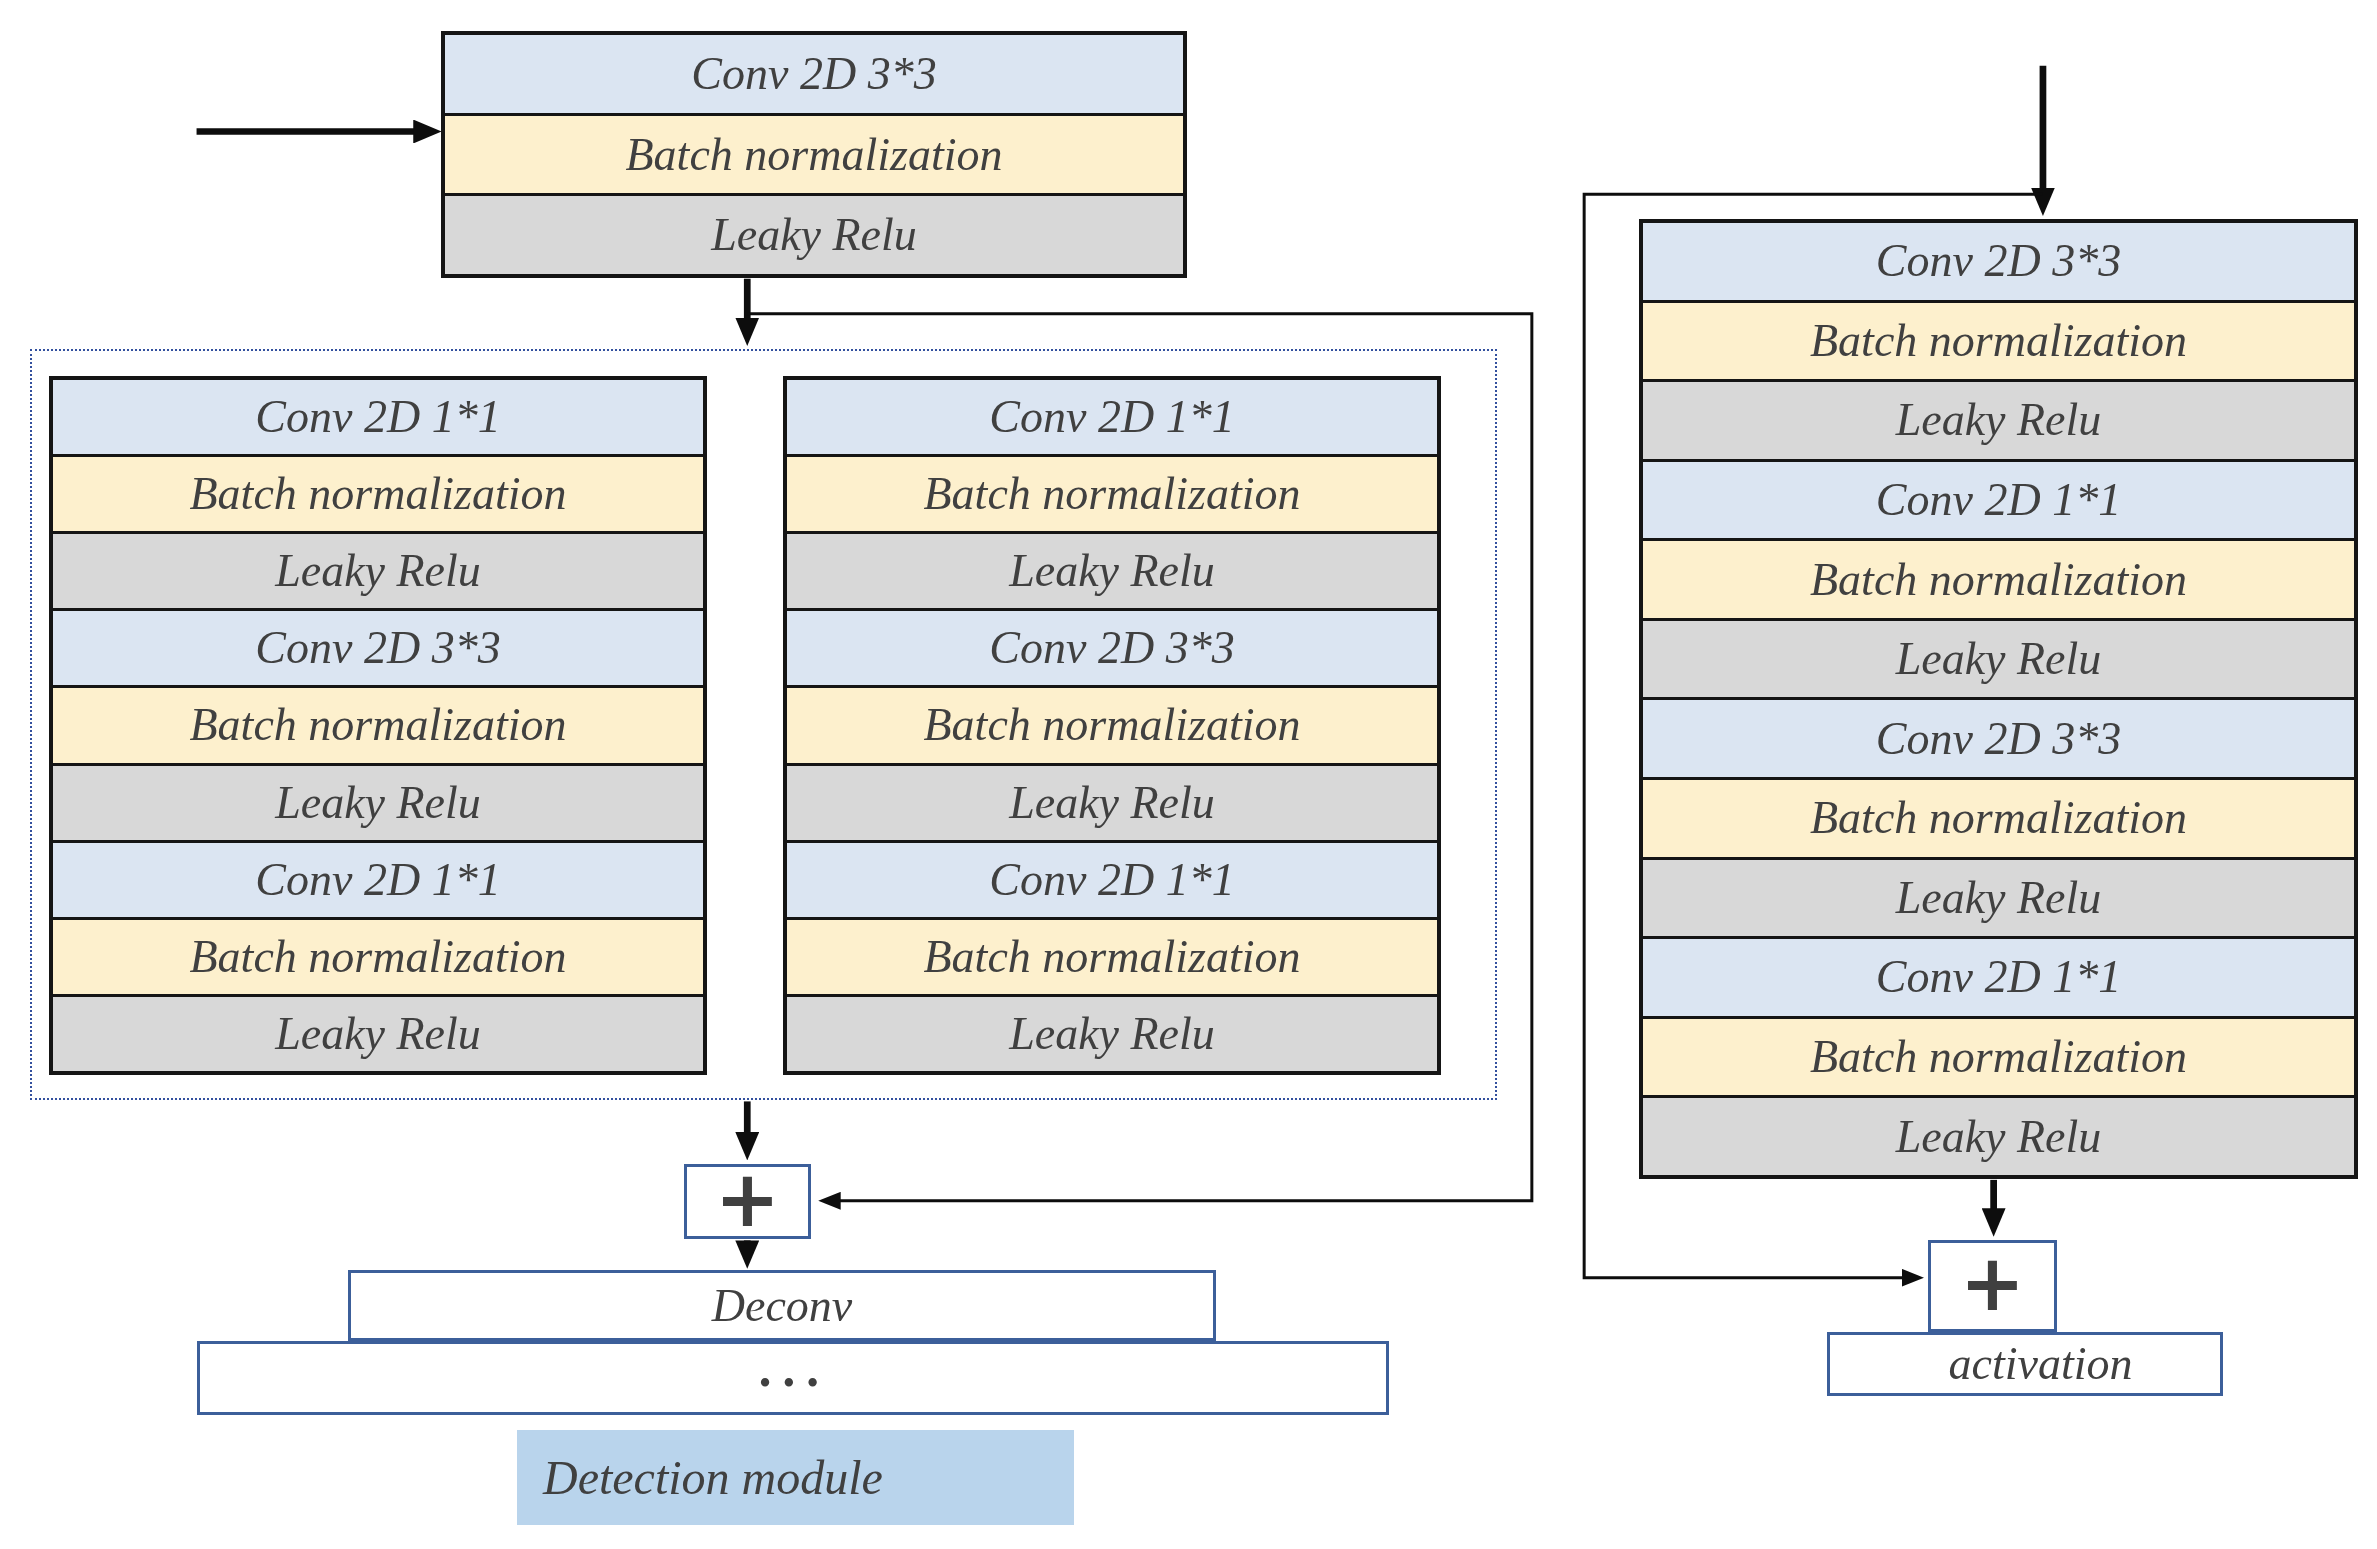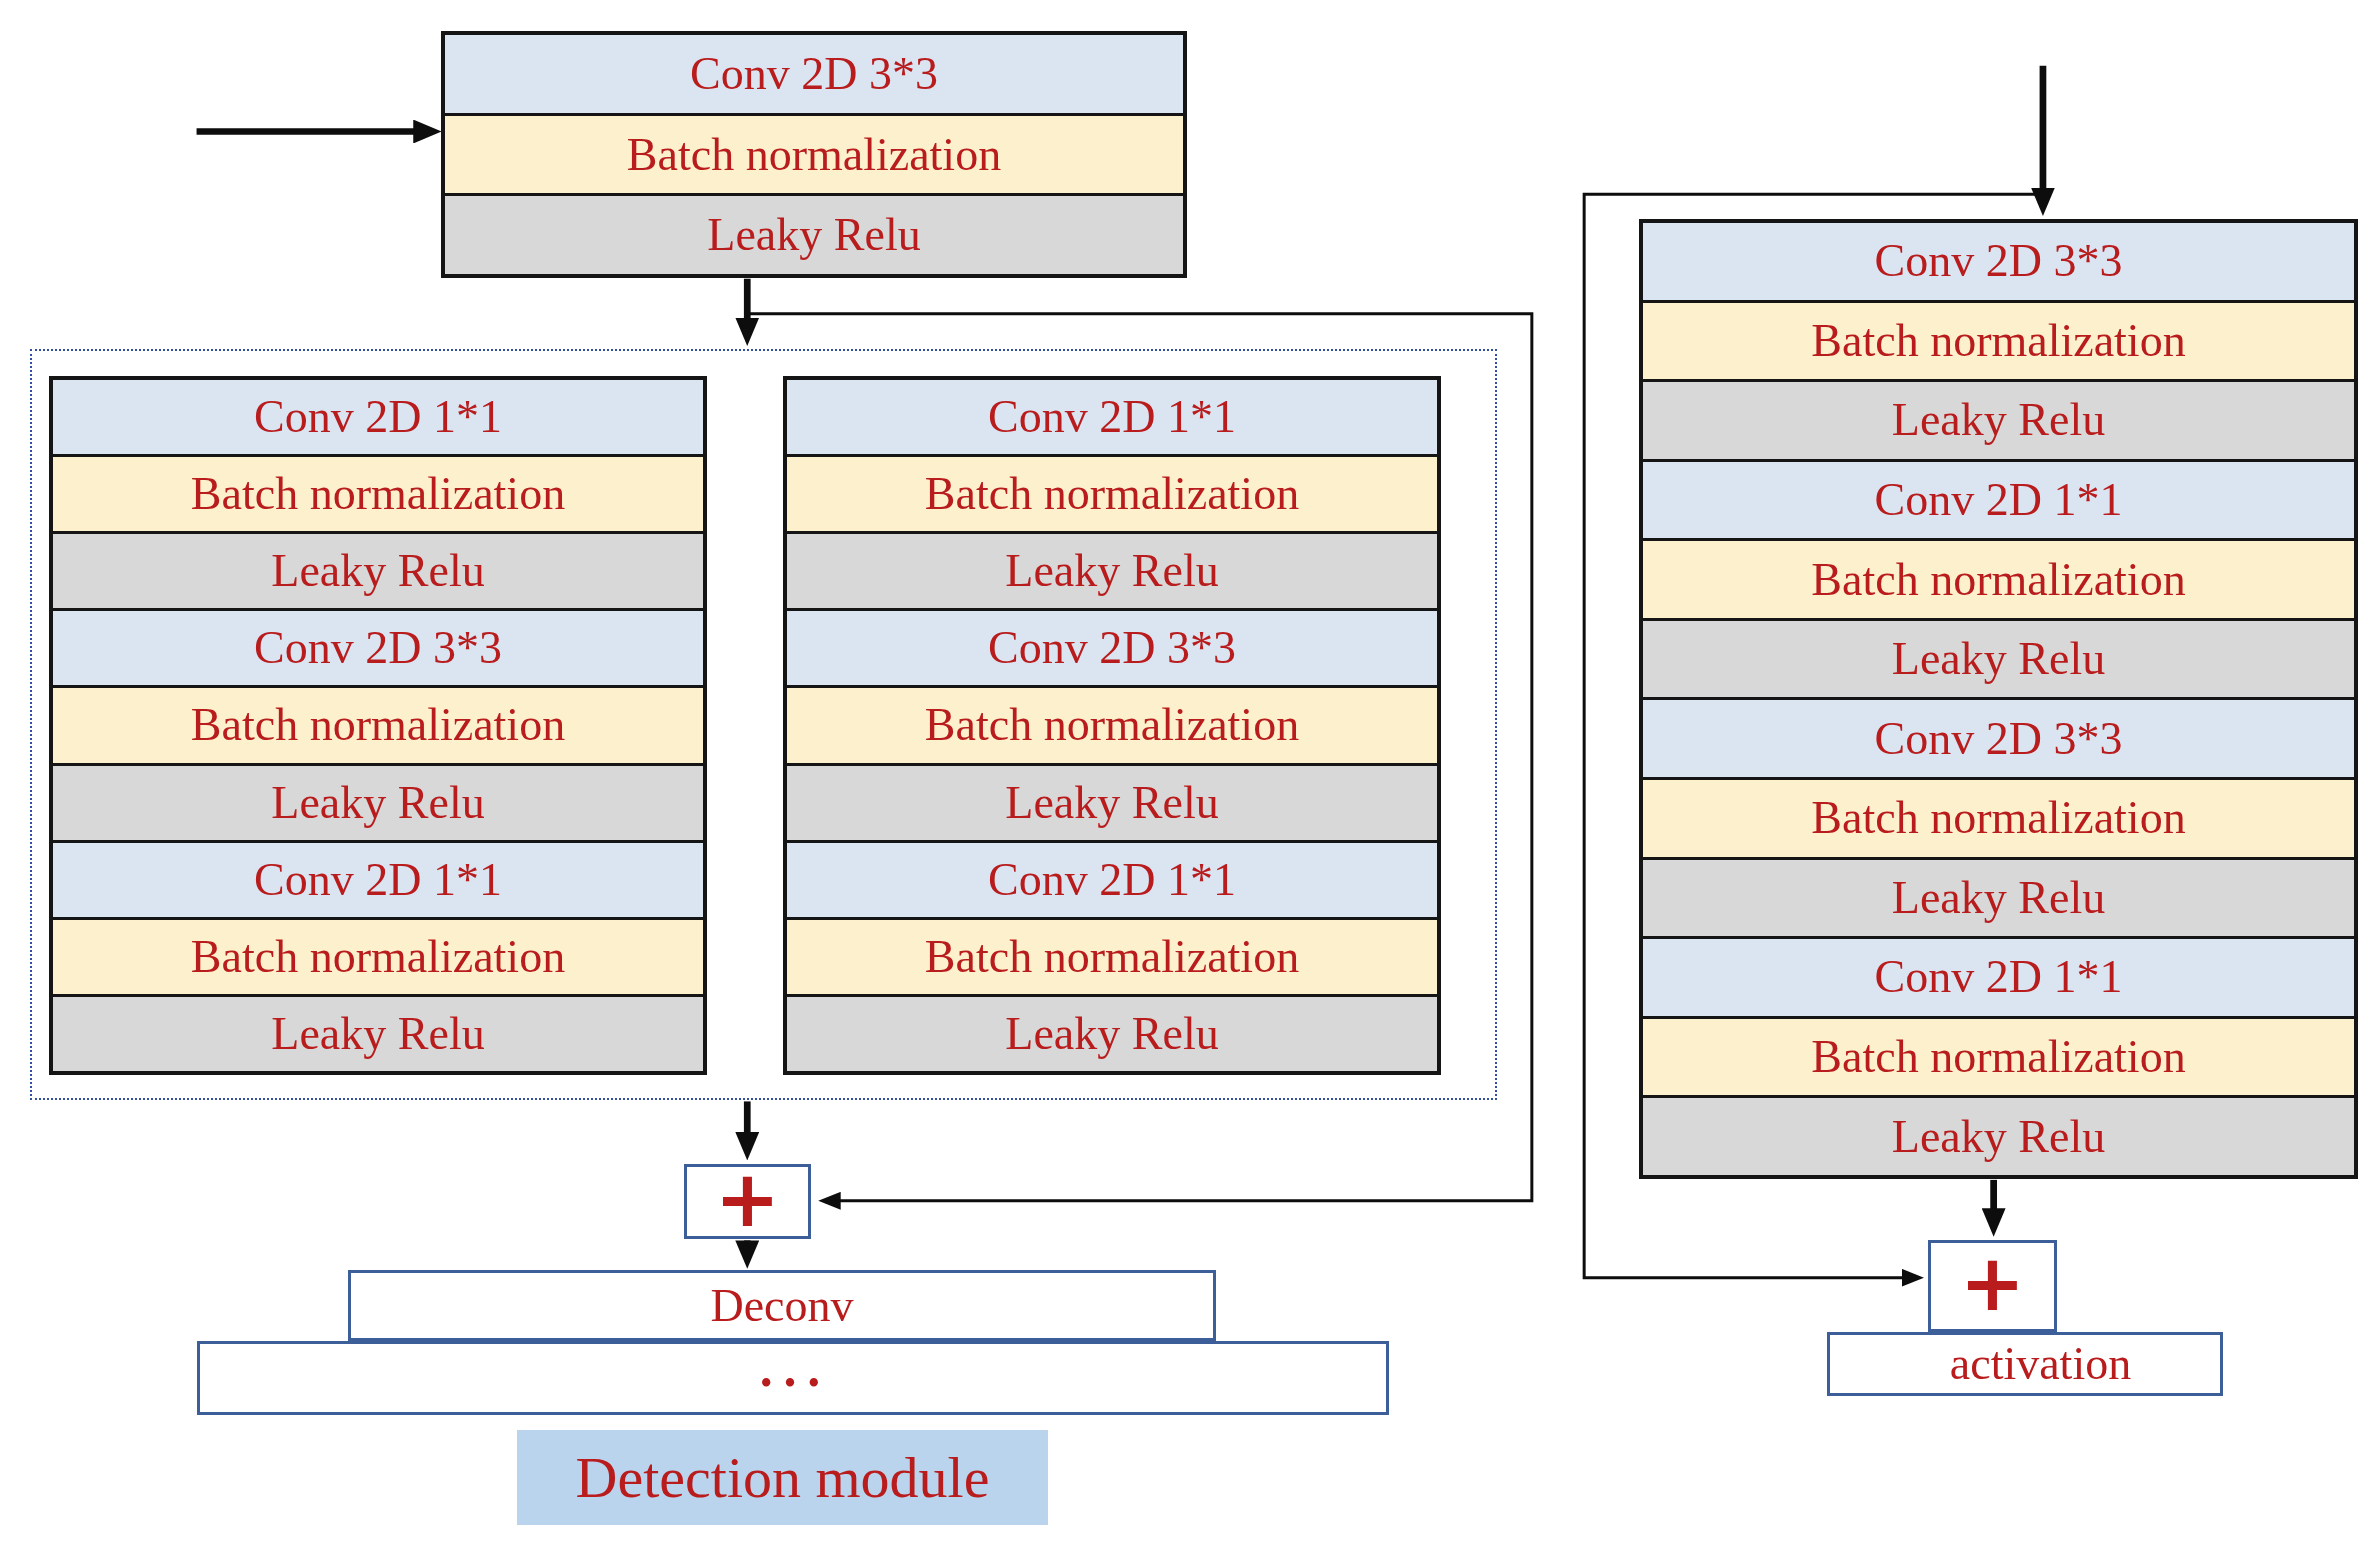--- a/index.html
+++ b/index.html
@@ -2,21 +2,21 @@
 <html style="--conv: #dbe5f2; --bn: #fdf0cd; --relu: #d8d8d8; --rowb: #151515; --boxb: #3c5f9a; --dotb: #33509e; --labelbg: #b9d4ec; --arrow: #0d0d0d;font-size:12px"><head>
 <meta charset="utf-8">
 <style>
   :root{
     --conv:#dbe5f2; --bn:#fdf0cd; --relu:#d8d8d8;
     --rowb:#151515; --boxb:#3c5f9a; --dotb:#33509e;
     --labelbg:#b9d4ec; --arrow:#0d0d0d;
   }
   html,body{margin:0;padding:0;background:#ffffff;}
   #canvas{position:relative;width:2377px;height:1549px;background:#ffffff;
-          font-family:"Liberation Serif","DejaVu Serif",serif;color:#b91c1c;overflow:hidden;}
+          font-family:"Liberation Serif","DejaVu Serif",serif;color:#404040;overflow:hidden;font-style:italic;}
   #connectors{position:absolute;left:0;top:0;width:2377px;height:1549px;}
   #connectors .conn{stroke:var(--arrow);fill:none;}
   #connectors .thick{stroke-width:9px;}
   #connectors .thin{stroke-width:4px;}
   #connectors marker path{fill:var(--arrow);stroke:none;}
 
   .block{position:absolute;box-sizing:border-box;border:4.5px solid var(--rowb);
          background:#fff;display:flex;flex-direction:column;}
   .layer-row{flex:1 1 0;display:flex;align-items:center;justify-content:center;
              font-size:46px;line-height:1;white-space:nowrap;}
@@ -28,21 +28,21 @@
   .dotted-box{position:absolute;box-sizing:border-box;border:2.2px dotted var(--dotb);background:transparent;}
 
   .bluebox{position:absolute;box-sizing:border-box;border:3px solid var(--boxb);background:#fff;
            display:flex;align-items:center;justify-content:center;font-size:46px;line-height:1;}
   .plusbox{border-width:3.7px;font-family:"DejaVu Sans","Liberation Sans",sans-serif;
            font-weight:700;font-size:78px;}
   .plusbox span{transform:translateY(-3px);}
   .dotsbox span{font-size:71px;letter-spacing:6px;transform:translateY(-22%);}
 
   .module-label{position:absolute;background:var(--labelbg);display:flex;align-items:center;
-                justify-content:center;font-size:58px;line-height:1;white-space:nowrap;}
+                font-size:48px;line-height:1;white-space:nowrap;padding-left:26px;}
 </style>
 </head>
 <body>
 
 <div id="canvas">
 
   <svg id="connectors" viewBox="0 0 3181 2073" xmlns="http://www.w3.org/2000/svg">
     <defs>
       <marker id="ah-thick" markerUnits="userSpaceOnUse" markerWidth="38" markerHeight="32" refX="3" refY="16" orient="auto">
           <path d="M0,0 L38,16 L0,32 Z"></path>

